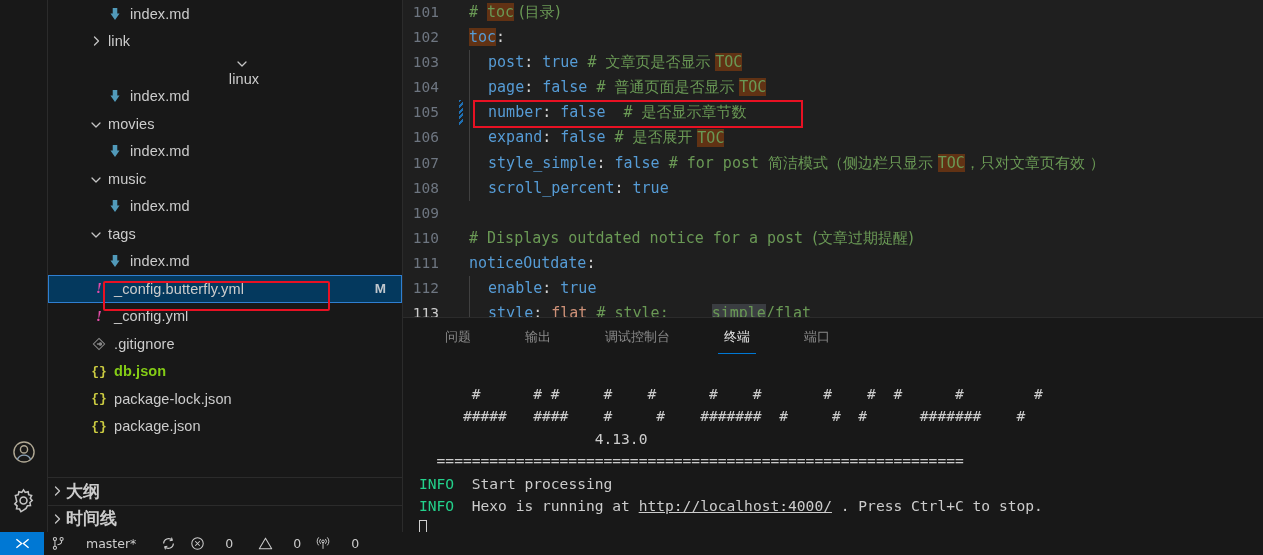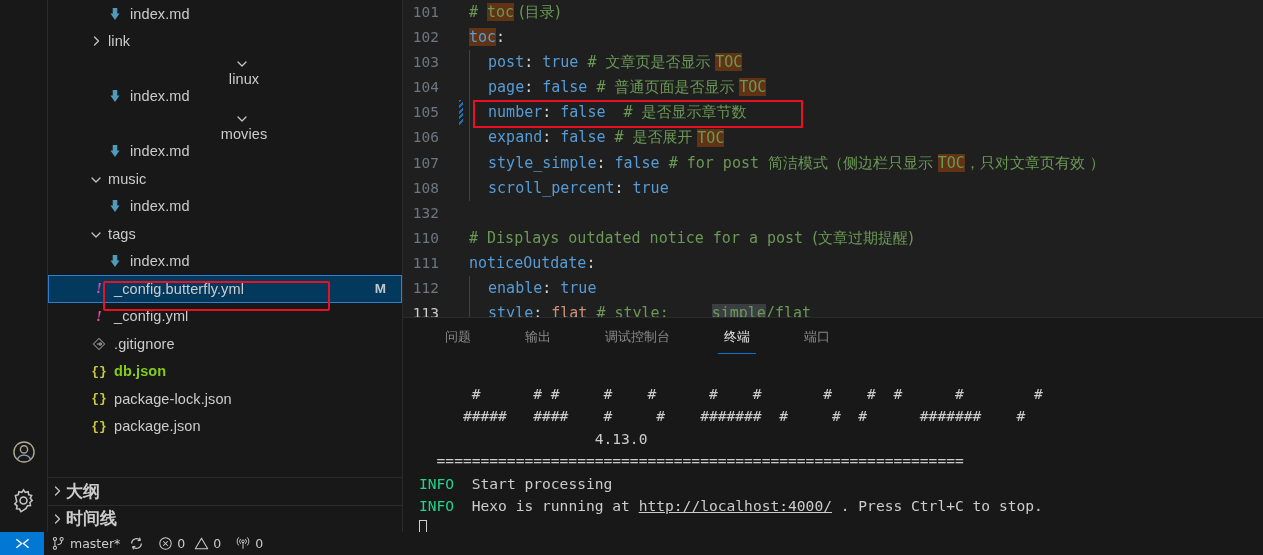--- a/index.html
+++ b/index.html
@@ -118,21 +118,21 @@
   .term .link { color: #cccccc; text-decoration: underline; cursor: pointer; }
   .cursor-box { display: inline-block; width: 8px; height: 17px; border: 1px solid #d0d0d0; vertical-align: -3px; }
 
   
   .statusbar {
     height: 23px; flex: 0 0 23px; background: #181818; display: flex;
     align-items: center; font-size: 12.5px; color: #cccccc;
   }
   .remote { background: #0078d4; height: 23px; width: 44px; display: flex;
             align-items: center; justify-content: center; cursor: pointer; }
-  .sb-item { display: flex; align-items: center; gap: 4px; padding: 0 7px; height: 23px; cursor: pointer; }
+  .sb-item { display: flex; align-items: center; gap: 20px; padding: 0 7px; height: 23px; cursor: pointer; }
   .sb-item svg { display: block; }
   .sb-text { font-family: "DejaVu Sans", sans-serif; font-size: 12.5px; }
 </style>
 </head>
 <body>
 
 <div id="app">
 
   <div class="body-row">
 
@@ -179,21 +179,21 @@
             <span class="label">linux</span>
           </div>
           <div class="row" style="padding-left: 56px;">
             <span class="ficon">
               <svg width="14" height="14" viewBox="0 0 16 16" fill="#519aba">
                 <path d="M8 1.2h0l2.6 0 0 6.3 2.6 0L8 14.8 2.8 7.5l2.6 0 0-6.3z"></path>
               </svg>
             </span>
             <span class="label">index.md</span>
           </div>
-          <div class="row" style="padding-left: 40px; flex-direction: column;">
+          <div class="row" style="padding-left: 40px;">
             <span class="twisty">
               <svg width="14" height="14" viewBox="0 0 14 14" fill="none" stroke="#c5c5c5" stroke-width="1.25" stroke-linecap="round" stroke-linejoin="round">
                 <path d="M3 6l4 4 4-4"></path>
               </svg>
             </span>
             <span class="label">movies</span>
           </div>
           <div class="row" style="padding-left: 56px;">
             <span class="ficon">
               <svg width="14" height="14" viewBox="0 0 16 16" fill="#519aba">
@@ -302,21 +302,21 @@
       <div class="editor">
         <div id="code">
             <div class="code-line"><span class="ln">101</span><span class="gitmod"></span><span class="ctext"><span class="cmt"># </span><span class="cmt mark">toc</span><span class="cmt cjk"> (目录)</span></span></div>
             <div class="code-line"><span class="ln">102</span><span class="gitmod"></span><span class="ctext"><span class="k mark">toc</span><span class="pun">:</span></span></div>
             <div class="code-line"><span class="ln">103</span><span class="gitmod"></span><span class="ctext"><span class="indent-guide"></span><span class="k">  post</span><span class="pun">: </span><span class="val">true</span><span class="cmt"> # </span><span class="cmt cjk">文章页是否显示 </span><span class="cmt mark">TOC</span></span></div>
             <div class="code-line"><span class="ln">104</span><span class="gitmod"></span><span class="ctext"><span class="indent-guide"></span><span class="k">  page</span><span class="pun">: </span><span class="val">false</span><span class="cmt"> # </span><span class="cmt cjk">普通页面是否显示 </span><span class="cmt mark">TOC</span></span></div>
             <div class="code-line modified"><span class="ln">105</span><span class="gitmod"></span><span class="ctext"><span class="indent-guide"></span><span class="k">  number</span><span class="pun">: </span><span class="val">false</span><span class="cmt">  # </span><span class="cmt cjk">是否显示章节数</span></span></div>
             <div class="code-line"><span class="ln">106</span><span class="gitmod"></span><span class="ctext"><span class="indent-guide"></span><span class="k">  expand</span><span class="pun">: </span><span class="val">false</span><span class="cmt"> # </span><span class="cmt cjk">是否展开 </span><span class="cmt mark">TOC</span></span></div>
             <div class="code-line"><span class="ln">107</span><span class="gitmod"></span><span class="ctext"><span class="indent-guide"></span><span class="k">  style_simple</span><span class="pun">: </span><span class="val">false</span><span class="cmt"> # for post </span><span class="cmt cjk">简洁模式（侧边栏只显示 </span><span class="cmt mark">TOC</span><span class="cmt cjk">，只对文章页有效 ）</span></span></div>
             <div class="code-line"><span class="ln">108</span><span class="gitmod"></span><span class="ctext"><span class="indent-guide"></span><span class="k">  scroll_percent</span><span class="pun">: </span><span class="val">true</span></span></div>
-            <div class="code-line"><span class="ln">132</span><span class="gitmod"></span><span class="ctext"></span></div>
+            <div class="code-line"><span class="ln">109</span><span class="gitmod"></span><span class="ctext"></span></div>
             <div class="code-line"><span class="ln">110</span><span class="gitmod"></span><span class="ctext"><span class="cmt"># Displays outdated notice for a post </span><span class="cmt cjk">(文章过期提醒)</span></span></div>
             <div class="code-line"><span class="ln">111</span><span class="gitmod"></span><span class="ctext"><span class="k">noticeOutdate</span><span class="pun">:</span></span></div>
             <div class="code-line"><span class="ln">112</span><span class="gitmod"></span><span class="ctext"><span class="indent-guide"></span><span class="k">  enable</span><span class="pun">: </span><span class="val">true</span></span></div>
             <div class="code-line active"><span class="ln">113</span><span class="gitmod"></span><span class="ctext"><span class="indent-guide"></span><span class="k">  style</span><span class="pun">: </span><span class="str">flat</span><span class="cmt"> # style: </span><span class="cmt sel-word">simple</span><span class="cmt">/flat</span></span></div>
           </div>
         <div class="red-code-rect" style="left:70px; top:100px; width:330px; height:28px;"></div>
       </div>
 
       <div class="panel">
         <div class="panel-tabs" id="panel-tabs">

